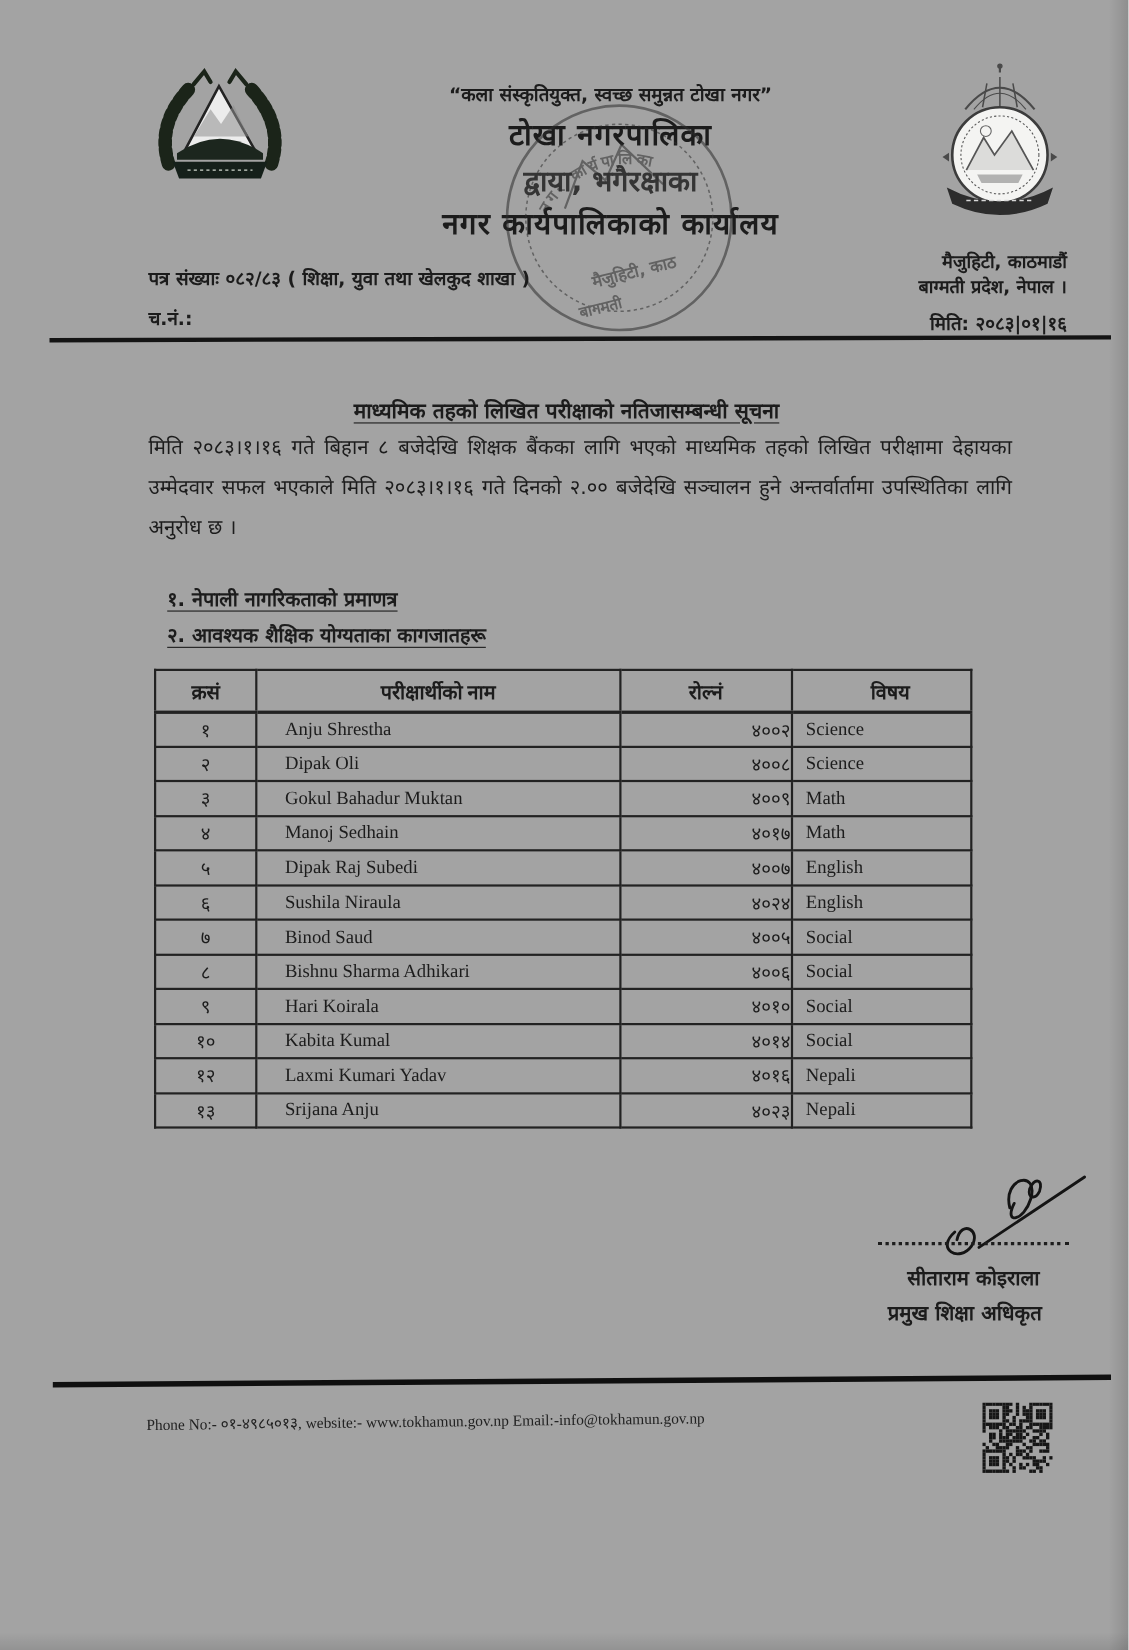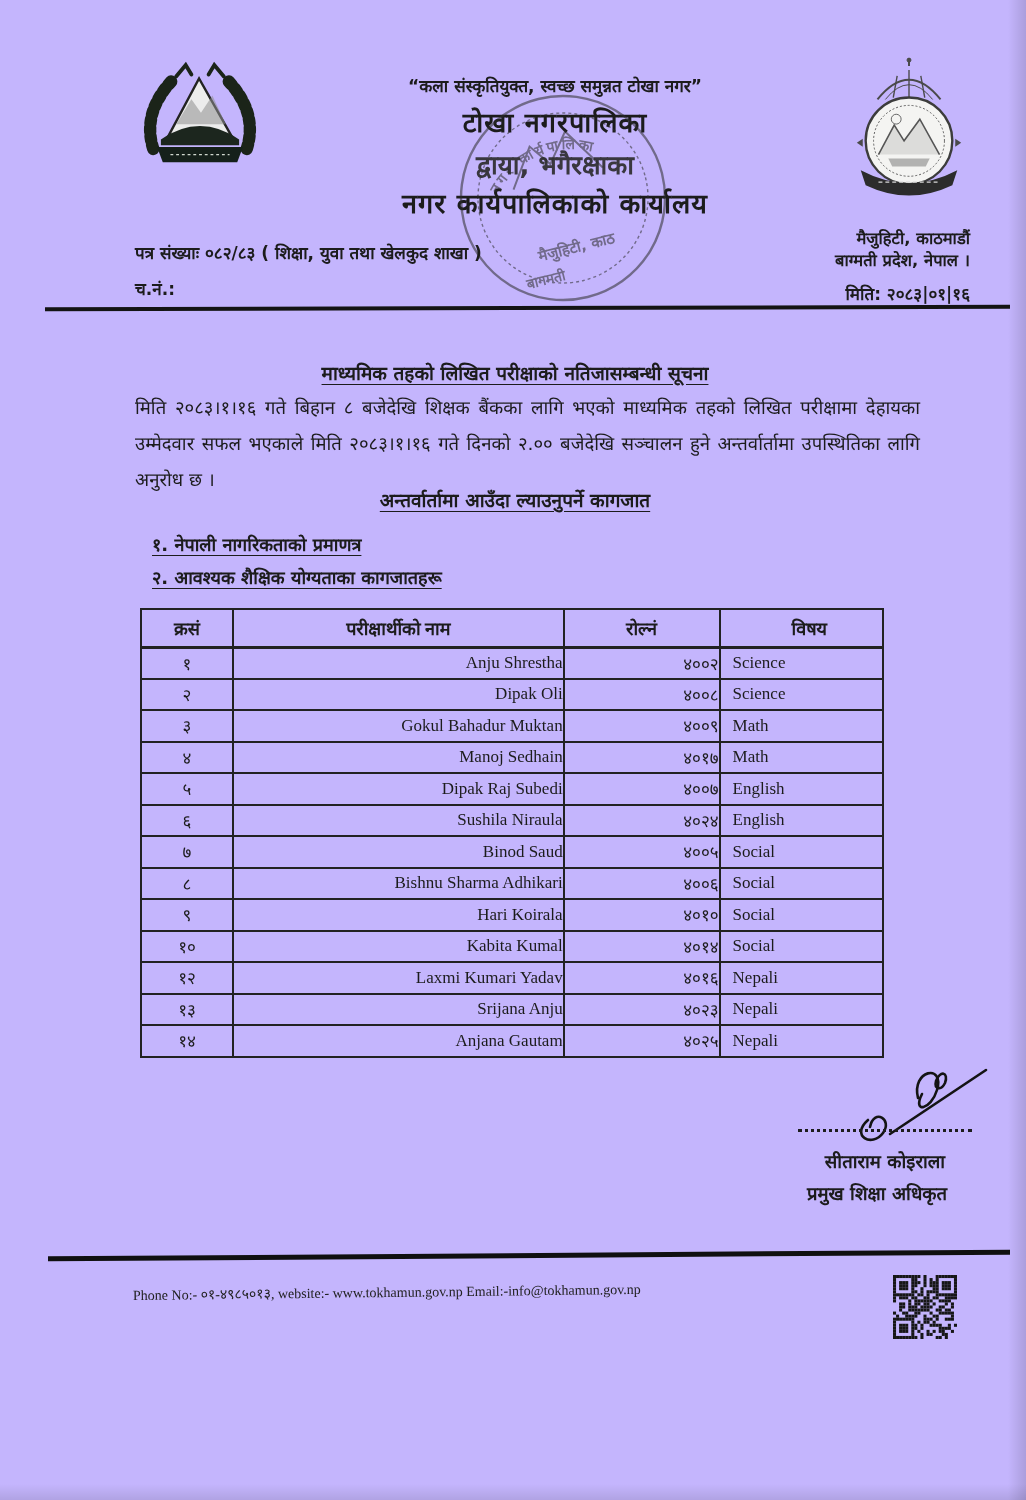--- a/index.html
+++ b/index.html
@@ -1,20 +1,20 @@
 <!DOCTYPE html>
 <html><head>
 <meta charset="utf-8">
 <style>
   * { margin:0; padding:0; box-sizing:border-box; }
   html,body { background:#ffffff; }
   body { font-family:"DejaVu Sans","Liberation Sans",sans-serif; color:#1c1c1c; }
   .page {
     position:relative; width:1026px; height:1500px; margin:0 auto;
-    background:#c4b5fd; overflow:hidden;
+    background:#a3a3a3; overflow:hidden;
   }
   .scan-edge-right { position:absolute; right:0; top:0; width:18px; height:100%;
     background:linear-gradient(to right, rgba(0,0,0,0), rgba(0,0,0,0.13)); pointer-events:none; }
   .scan-edge-bottom { position:absolute; left:0; bottom:0; width:100%; height:16px;
     background:linear-gradient(to bottom, rgba(0,0,0,0), rgba(0,0,0,0.10)); pointer-events:none; }
 
   .abs { position:absolute; }
 
   
   .motto { left:255px; top:74px; width:600px; text-align:center; font-size:17px; font-weight:700; }
@@ -42,21 +42,21 @@
     text-decoration:underline; text-underline-offset:4px; }
   .doc-item { left:152px; font-size:18px; font-weight:600; text-decoration:underline; text-underline-offset:4px; }
   .doc-1 { top:532px; } .doc-2 { top:565px; }
 
   
   .results { left:140px; top:608px; width:744px; border-collapse:collapse; position:absolute; }
   .results th, .results td { border:2px solid #222; }
   .results th { height:38px; font-size:18px; font-weight:700; text-align:center; border-bottom-width:3px; }
   .results td { height:31.5px; font-size:17px; }
   .col-sn { width:105px; text-align:center; }
-  .col-name { width:380px; text-align:right; padding-left:25px; font-family:"Liberation Serif","DejaVu Serif",serif; font-size:18px; }
+  .col-name { width:380px; text-align:left; padding-left:25px; font-family:"Liberation Serif","DejaVu Serif",serif; font-size:18px; }
   .col-roll { width:180px; text-align:right; }
   .col-subject { width:183px; text-align:left; padding-left:12px; font-family:"Liberation Serif","DejaVu Serif",serif; }
 
   
   .sig-squiggle { left:838px; top:1060px; }
   .sig-dots { left:798px; top:1110px; width:174px; height:22px; border-bottom:3px dotted #1d1d1d; }
   .sig-name { left:780px; top:1148px; width:210px; text-align:center; font-size:18.5px; font-weight:700; }
   .sig-title { left:772px; top:1180px; width:210px; text-align:center; font-size:18.5px; font-weight:700; }
 
   
@@ -141,21 +141,20 @@
   <div class="abs ch-no">च.नं.:</div>
   <div class="abs addr">
     <div>मैजुहिटी, काठमाडौं</div>
     <div>बाग्मती प्रदेश, नेपाल ।</div>
   </div>
   <div class="abs date-line">मिति: २०८३|०१|१६</div>
   <div class="abs rule-top"></div>
 
   <div class="abs notice-title">माध्यमिक तहको लिखित परीक्षाको नतिजासम्बन्धी सूचना</div>
   <div class="abs notice-body">मिति २०८३।१।१६ गते बिहान ८ बजेदेखि शिक्षक बैंकका लागि भएको माध्यमिक तहको लिखित परीक्षामा देहायका उम्मेदवार सफल भएकाले मिति २०८३।१।१६ गते दिनको २.०० बजेदेखि सञ्चालन हुने अन्तर्वार्तामा उपस्थितिका लागि अनुरोध छ ।</div>
-  <div class="abs notice-subtitle">अन्तर्वार्तामा आउँदा ल्याउनुपर्ने कागजात</div>
   <div class="abs doc-item doc-1">१. नेपाली नागरिकताको प्रमाणत्र</div>
   <div class="abs doc-item doc-2">२. आवश्यक शैक्षिक योग्यताका कागजातहरू</div>
 
   <table class="results">
     <thead>
       <tr>
         <th class="col-sn">क्रसं</th>
         <th class="col-name" style="text-align:center;padding-left:0;">परीक्षार्थीको नाम</th>
         <th class="col-roll">रोल्नं</th>
         <th class="col-subject" style="padding-left:16px;margin-top:12px;">विषय</th>
@@ -225,26 +224,20 @@
         <tr>
           <td class="col-sn">१२</td>
           <td class="col-name">Laxmi Kumari Yadav</td>
           <td class="col-roll">४०१६</td>
           <td class="col-subject">Nepali</td>
         </tr>
         <tr>
           <td class="col-sn">१३</td>
           <td class="col-name">Srijana Anju</td>
           <td class="col-roll">४०२३</td>
-          <td class="col-subject">Nepali</td>
-        </tr>
-        <tr>
-          <td class="col-sn">१४</td>
-          <td class="col-name">Anjana Gautam</td>
-          <td class="col-roll">४०२५</td>
           <td class="col-subject">Nepali</td>
         </tr>
       </tbody>
   </table>
 
   <div class="abs sig-squiggle">
     <svg width="160" height="86" viewBox="0 0 160 86">
       <g stroke="#141414" stroke-width="2.6" fill="none" stroke-linecap="round">
         <path d="M30,60 c -18,16 4,28 15,13 c 10,-14 -9,-25 -13,-6"></path>
         <path d="M80,38 c -7,-28 27,-35 19,-8 c -6,20 -25,24 -15,4"></path>

